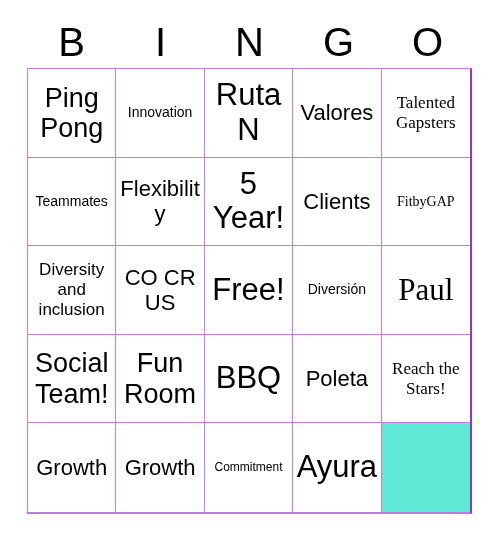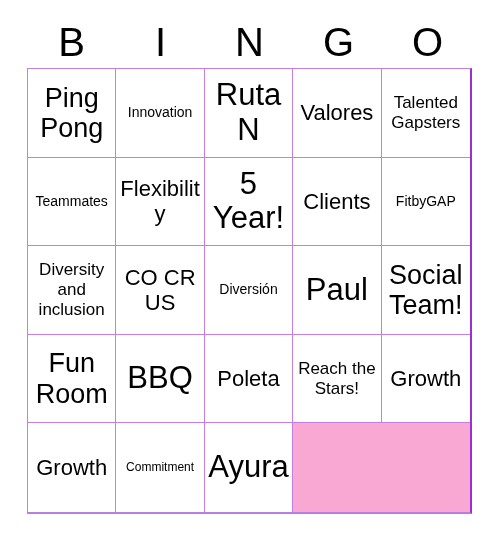--- a/index.html
+++ b/index.html
@@ -52,36 +52,36 @@
     width: 445px;
     height: 446px;
     box-sizing: border-box;
     display: grid;
     grid-template-columns: repeat(5, 1fr);
     grid-template-rows: repeat(5, 1fr);
     border-top: 1.5px solid #c77ee0;
     border-left: 1.5px solid #c77ee0;
     border-right: 2px solid #9b30d0;
     border-bottom: 2px solid #bb7ee0;
-    background: #f9a8d4;
+    background: #5eead4;
   }
 
   .cell {
     box-sizing: border-box;
     border-right: 1.5px solid #c77ee0;
     border-bottom: 1.5px solid #c77ee0;
     display: flex;
     align-items: center;
     justify-content: center;
     text-align: center;
     padding: 2px 3px;
     overflow: hidden;
     background: #ffffff;
   }
-  .cell:nth-child(5n) { border-right: none; }
+  .cell:nth-child(5n) { border-right: none; font-family: Liberation Serif, serif; }
   .cell:nth-child(n+21) { border-bottom: none; }
 
   .cell-text {
     display: block;
     width: 100%;
     line-height: 1.08;
     word-wrap: break-word;
   }
 
   
@@ -136,20 +136,23 @@
       <div class="cell">
         <span class="cell-text s-sm">FitbyGAP</span>
       </div>
       <div class="cell">
         <span class="cell-text s-md">Diversity and inclusion</span>
       </div>
       <div class="cell">
         <span class="cell-text s-lg">CO CR US</span>
       </div>
       <div class="cell">
+        <span class="cell-text s-xxl">Free!</span>
+      </div>
+      <div class="cell">
         <span class="cell-text s-sm">Diversión</span>
       </div>
       <div class="cell">
         <span class="cell-text s-xxl">Paul</span>
       </div>
       <div class="cell">
         <span class="cell-text s-xl">Social Team!</span>
       </div>
       <div class="cell">
         <span class="cell-text s-xl">Fun Room</span>

